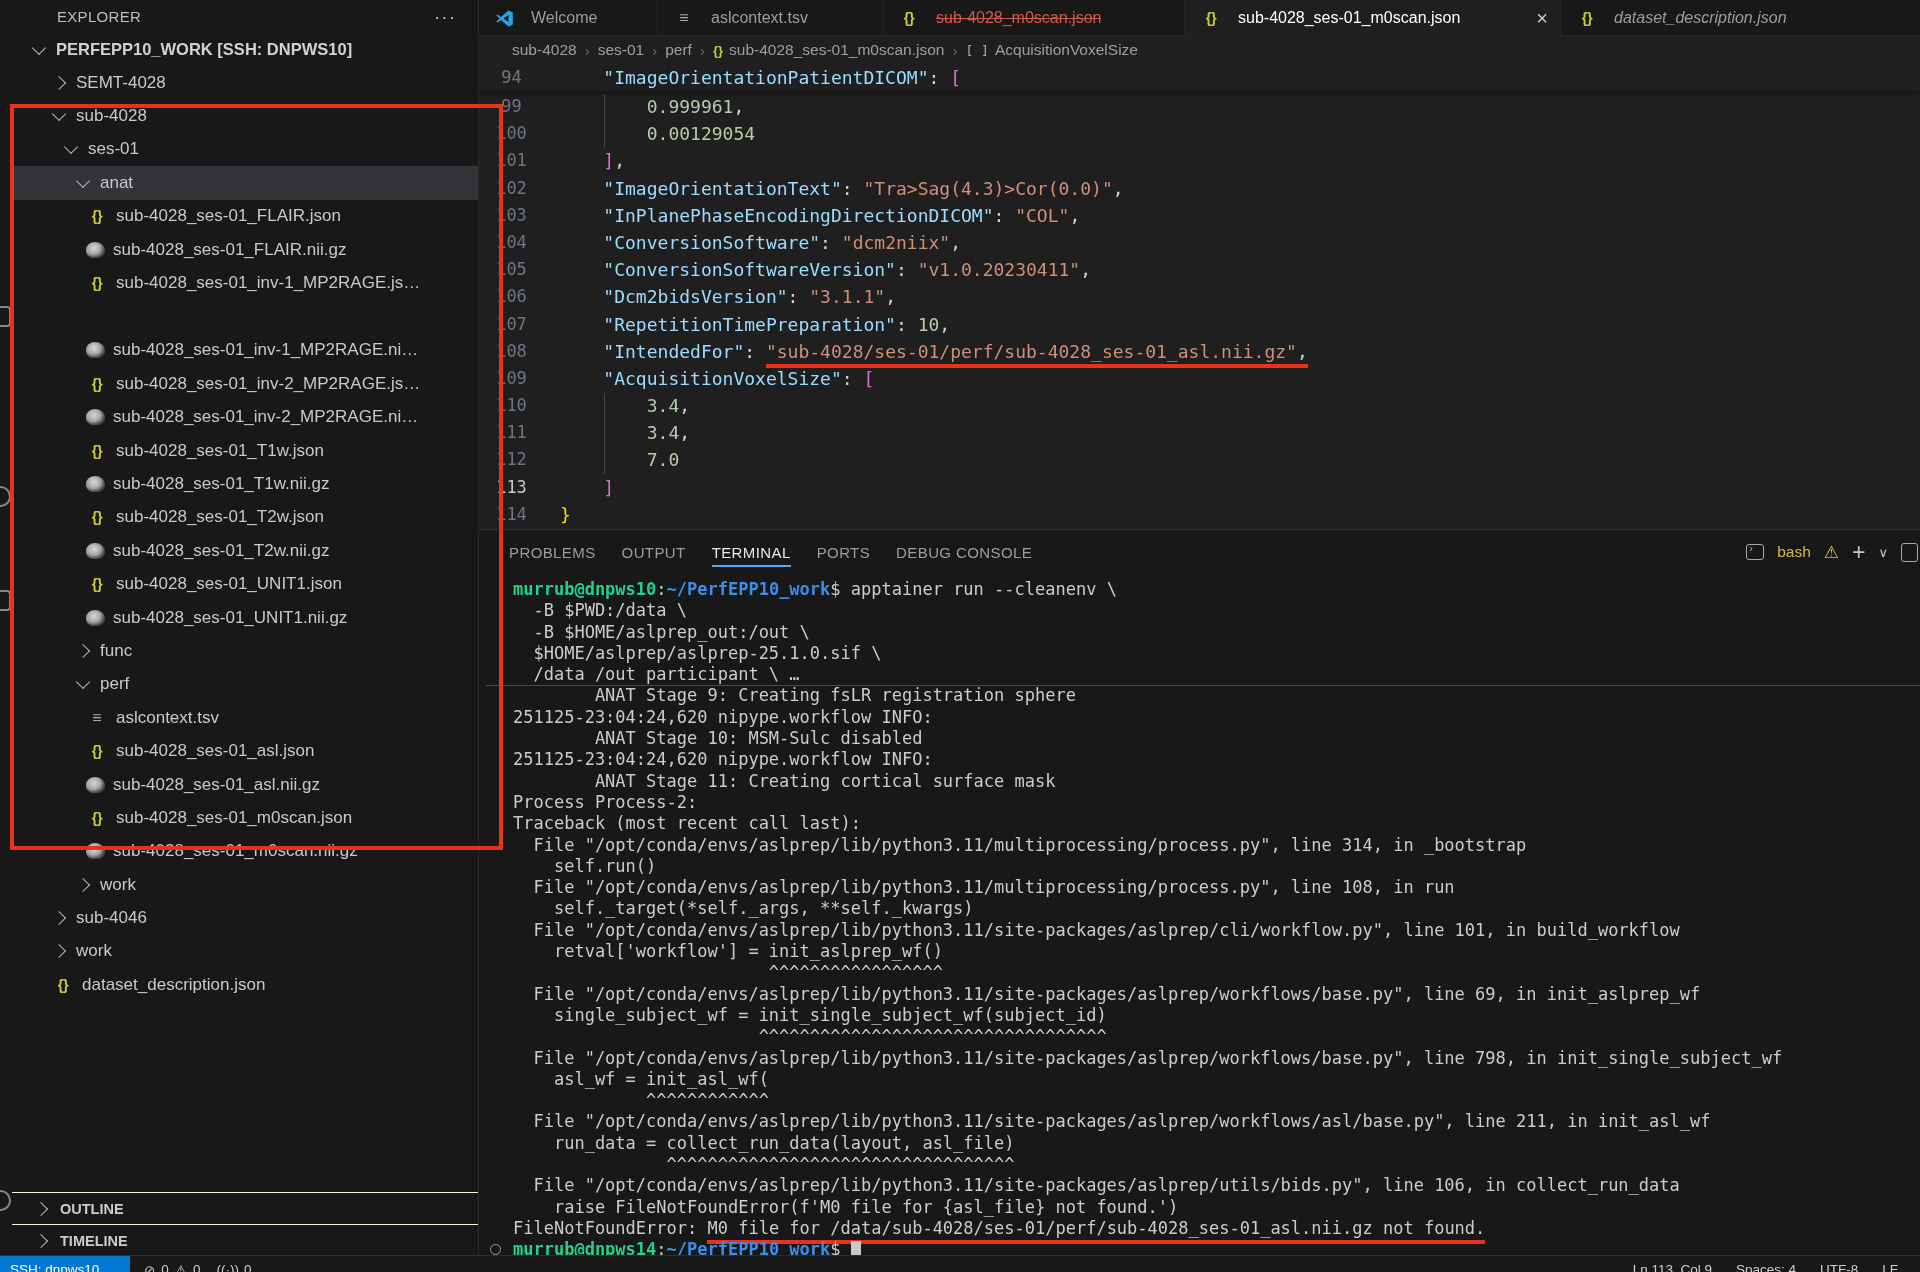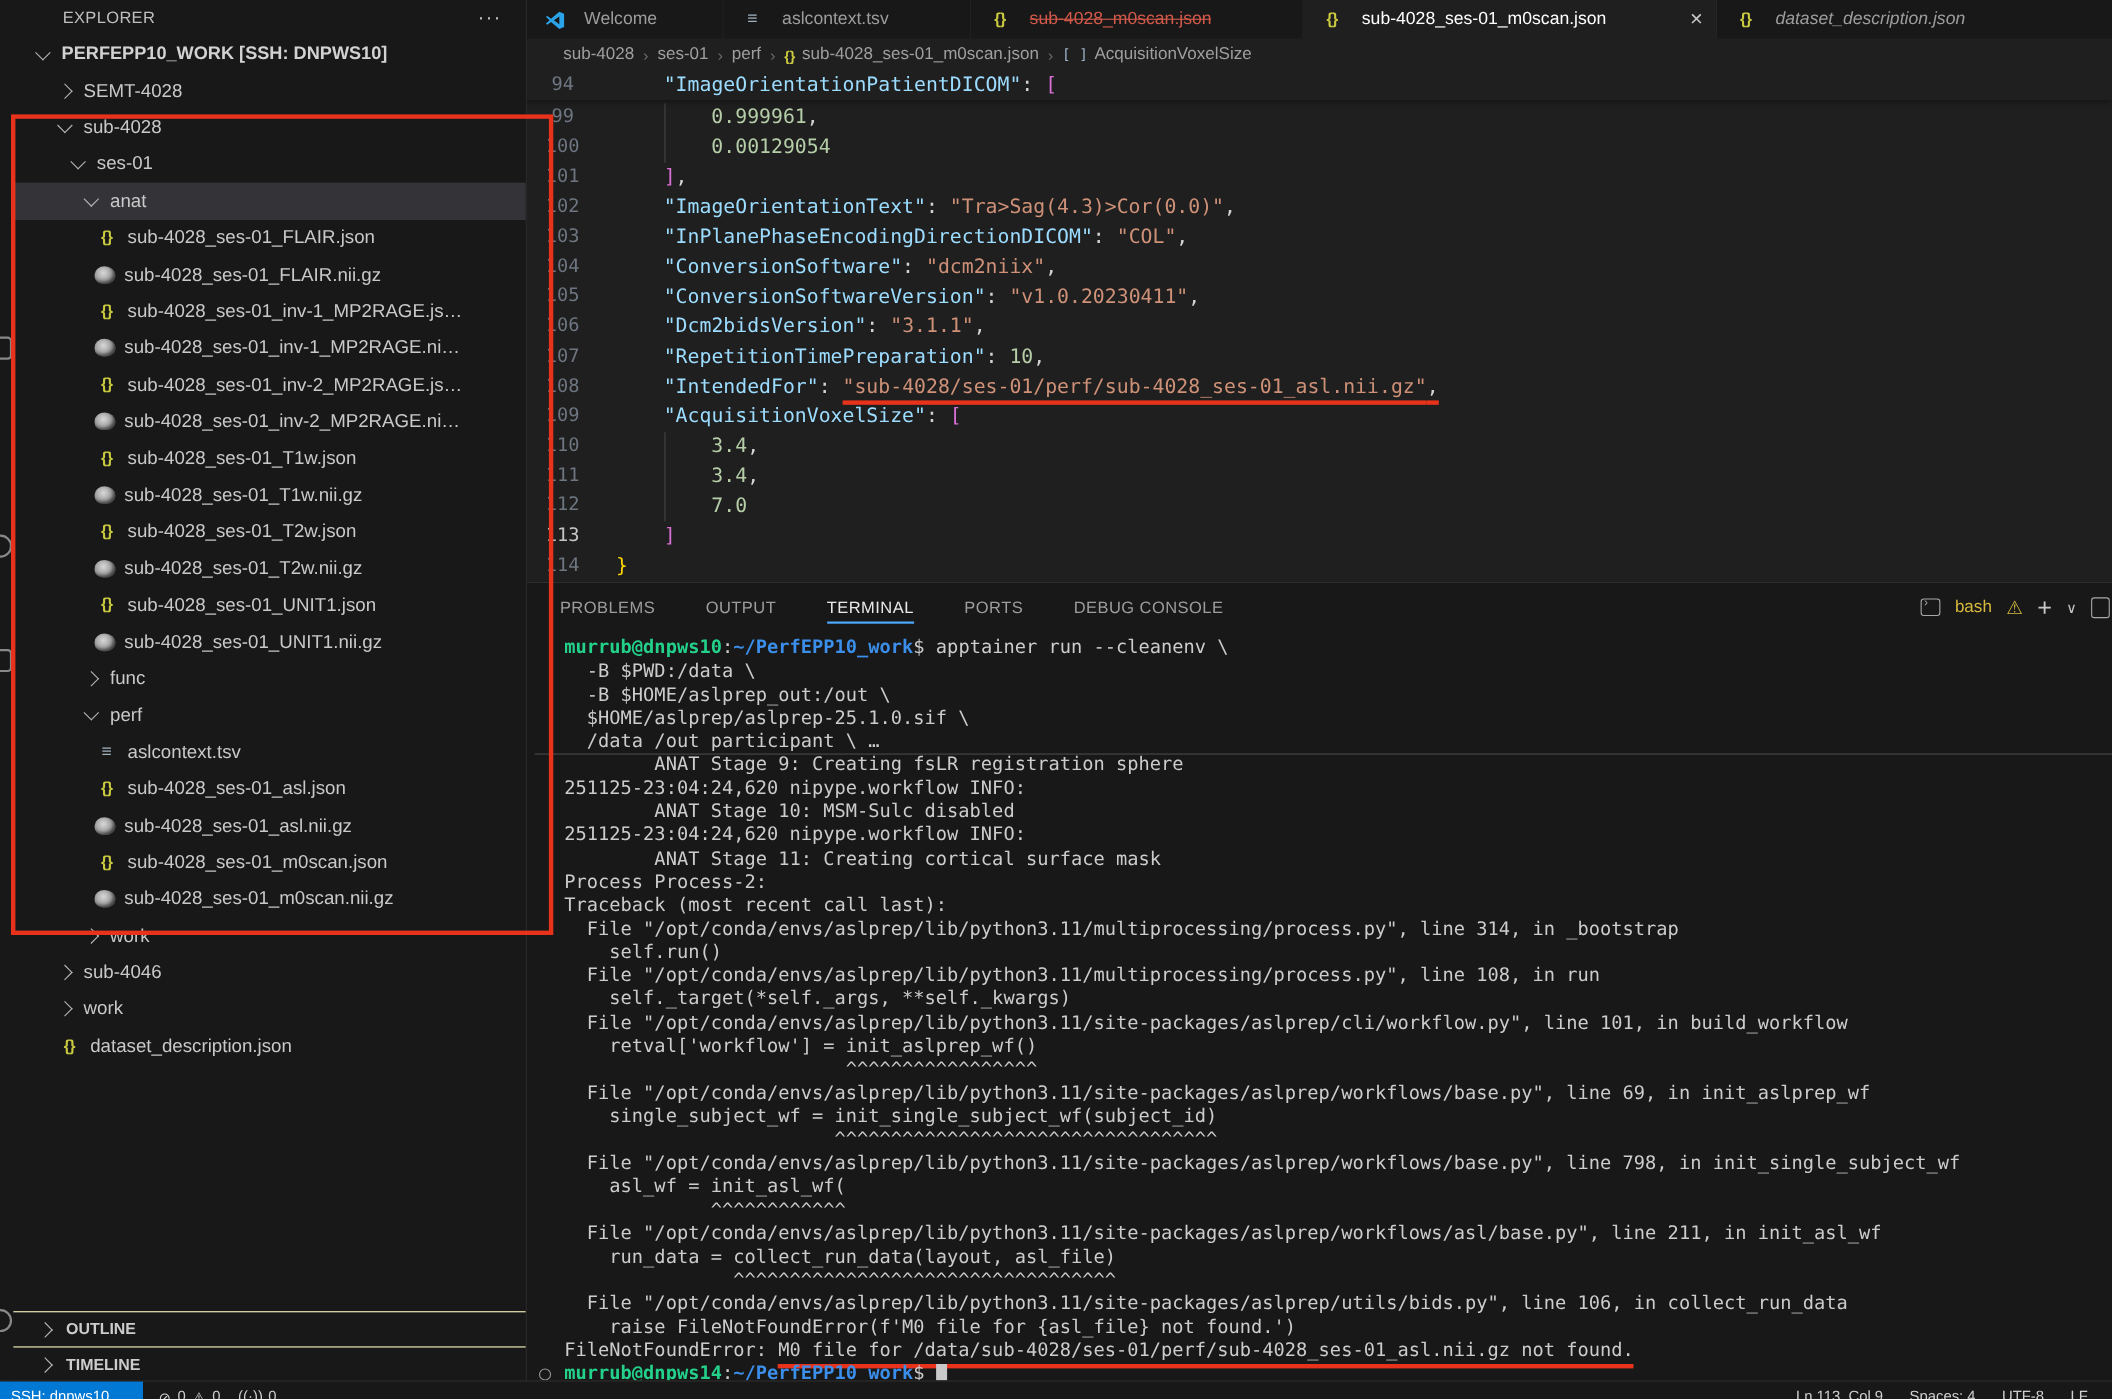--- a/index.html
+++ b/index.html
@@ -75,21 +75,21 @@
   .ln.act{color:#c6c6c6}
   .ct{white-space:pre}
   .sg-w{color:#d4d4d4}.sg-k{color:#9cdcfe}.sg-s{color:#ce9178}.sg-n{color:#b5cea8}
   .sg-b1{color:#ffd700}.sg-b2{color:#da70d6}
   .redu{border-bottom:4px solid var(--annotation-red);padding-bottom:2px}
   .iguide{position:absolute;width:1px;background:#454545;left:126px}
 
   
   #panel{position:absolute;left:478px;top:529px;width:1442px;height:726px;background:#181818;
          border-top:1px solid #2e2e2e;box-sizing:border-box;z-index:3;overflow:hidden}
-  #panel-header{height:44px;display:flex;align-items:center;padding-left:31px;gap:46px}
+  #panel-header{height:44px;display:flex;align-items:center;padding-left:31px;gap:26px}
   .ptab{font-size:15px;color:#9d9d9d;letter-spacing:.4px;position:relative;height:44px;
         display:flex;align-items:center;cursor:pointer}
   .ptab.active{color:#e8e8e8}
   .ptab.active::after{content:"";position:absolute;left:0;right:0;bottom:7px;height:2px;background:var(--accent-blue)}
   #panel-actions{margin-left:auto;display:flex;align-items:center;gap:13px;padding-right:2px}
   #shell-icon{width:16px;height:14px;border:1.6px solid #a8a8a8;border-radius:3px;position:relative}
   #shell-icon::after{content:"›";position:absolute;left:2px;top:-3px;font-size:11px;color:#a8a8a8}
   #shell-label{color:var(--bash-yellow);font-size:15.5px}
   .warn{color:var(--bash-yellow);font-size:17px}
   .pa-plus{color:#c8c8c8;font-size:23px;font-weight:300;line-height:1}
@@ -160,21 +160,21 @@
         <span>sub-4028_ses-01_FLAIR.json</span>
       </div>
       <div class="trow" style="padding-left: 74px;">
         <span class="fi fi-nii"></span>
         <span>sub-4028_ses-01_FLAIR.nii.gz</span>
       </div>
       <div class="trow" style="padding-left: 74px;">
         <span class="fi fi-json">{}</span>
         <span>sub-4028_ses-01_inv-1_MP2RAGE.js…</span>
       </div>
-      <div class="trow" style="padding-left: 74px;">
+      <div class="trow" style="padding-left: 74px; margin-top: 34px;">
         <span class="fi fi-nii"></span>
         <span>sub-4028_ses-01_inv-1_MP2RAGE.ni…</span>
       </div>
       <div class="trow" style="padding-left: 74px;">
         <span class="fi fi-json">{}</span>
         <span>sub-4028_ses-01_inv-2_MP2RAGE.js…</span>
       </div>
       <div class="trow" style="padding-left: 74px;">
         <span class="fi fi-nii"></span>
         <span>sub-4028_ses-01_inv-2_MP2RAGE.ni…</span>

